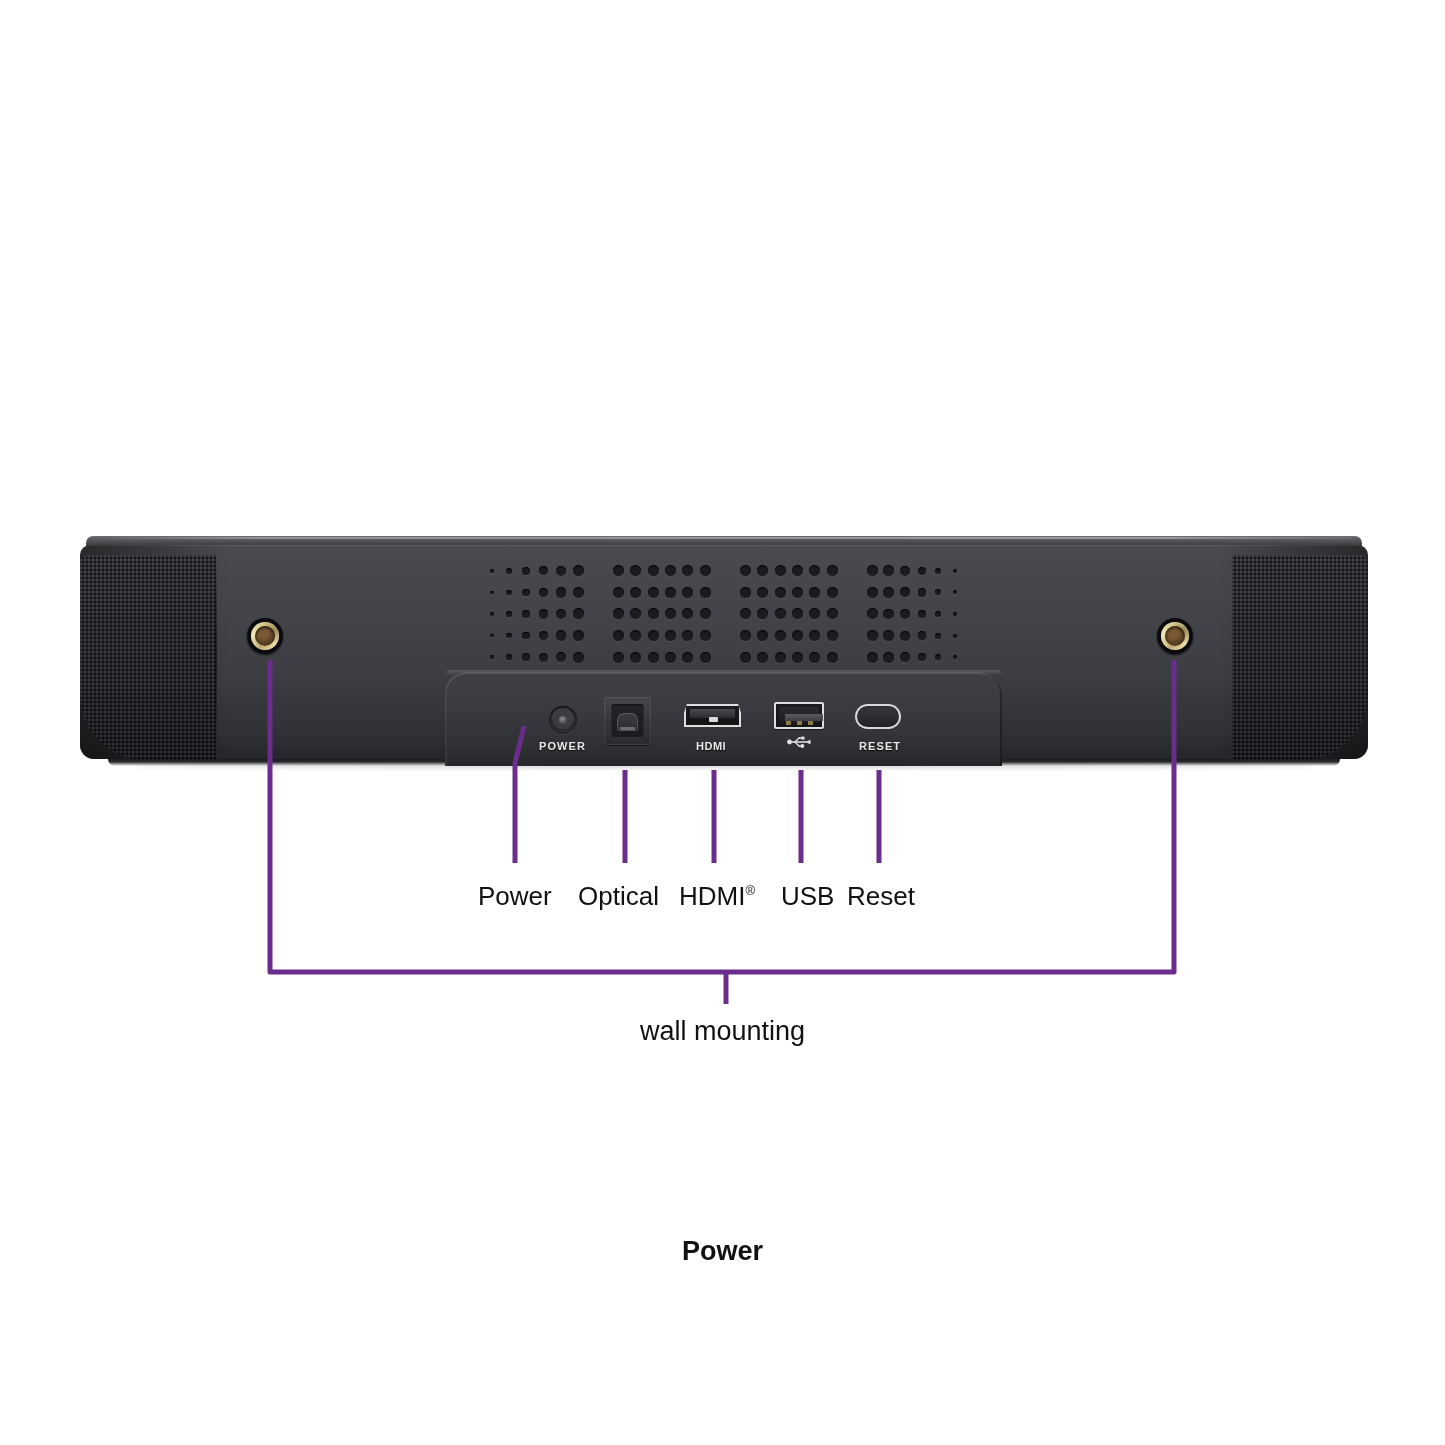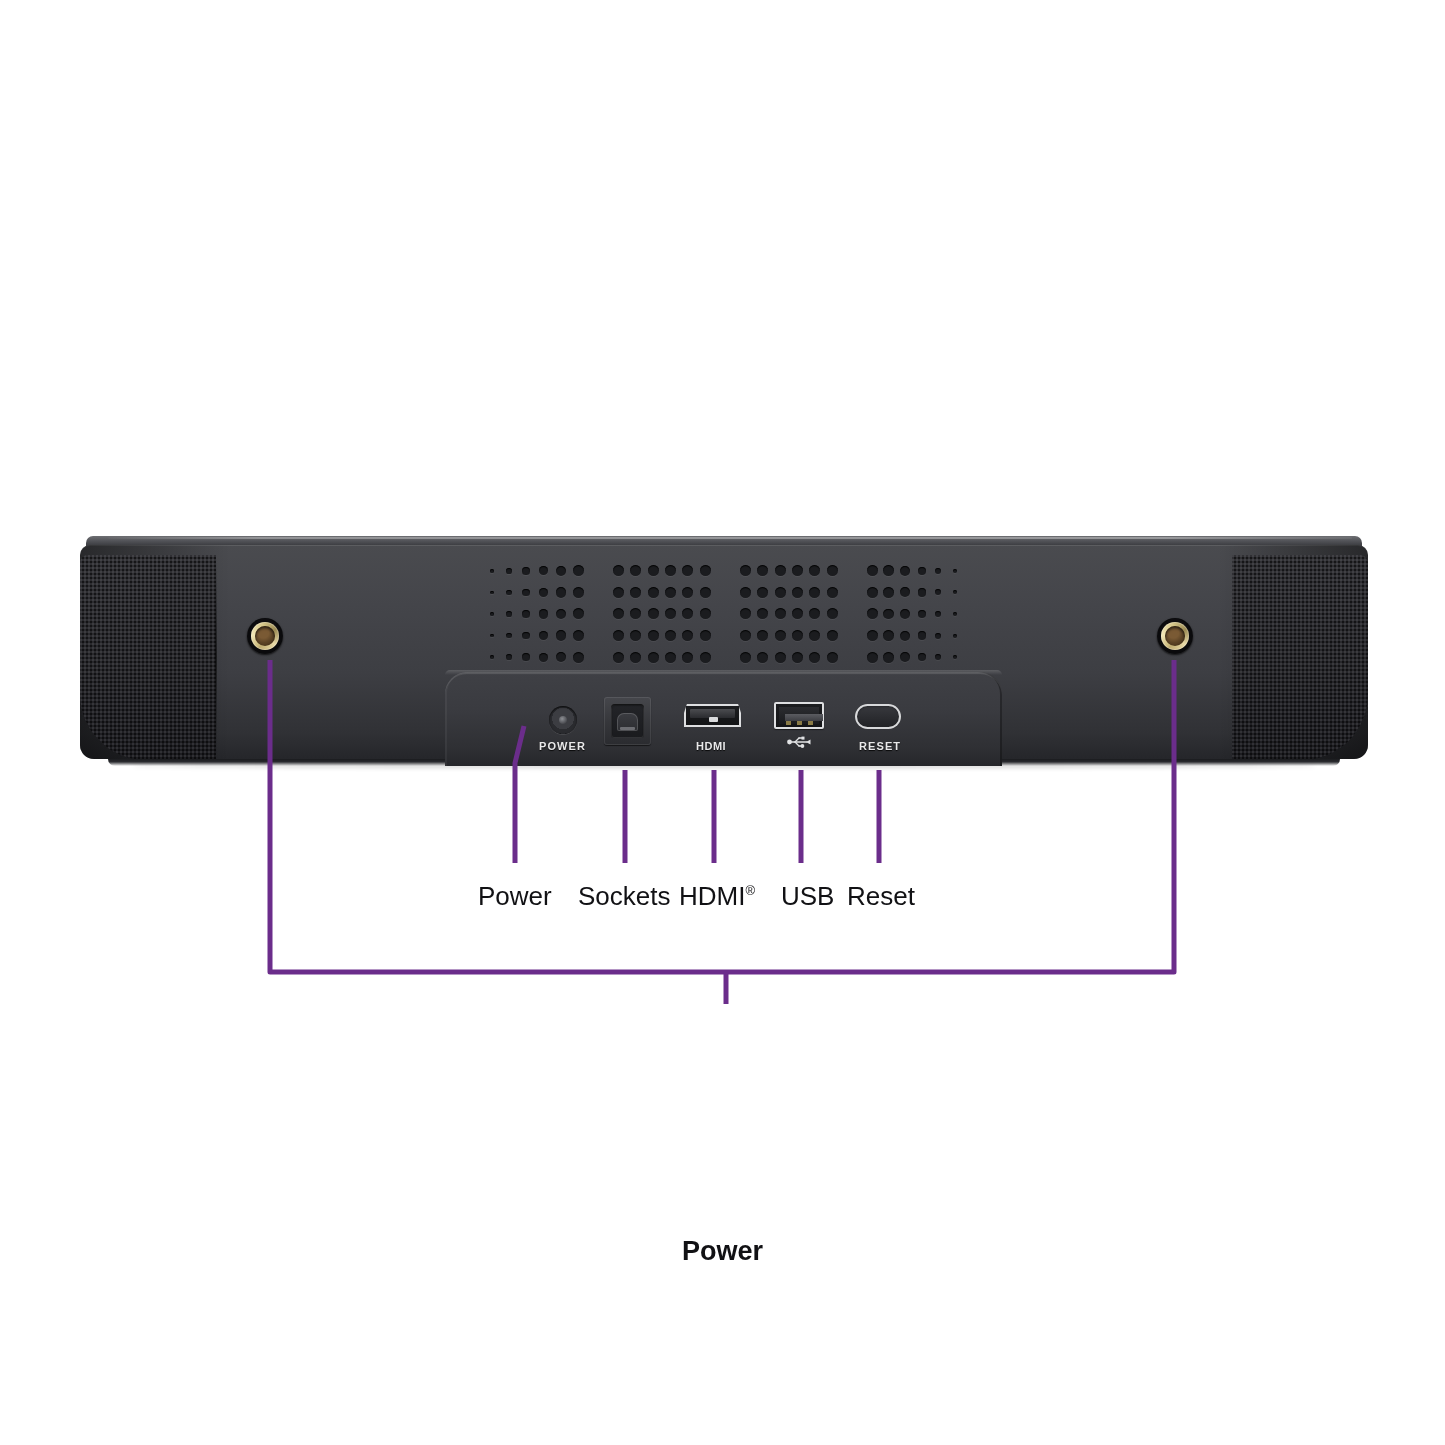--- a/index.html
+++ b/index.html
@@ -372,28 +372,29 @@
         <path d="M 801 770 L 801 863" stroke="#6B2D8B" fill="none" stroke-width="5" stroke-linecap="butt" stroke-linejoin="round"></path>
         <path d="M 879 770 L 879 863" stroke="#6B2D8B" fill="none" stroke-width="5" stroke-linecap="butt" stroke-linejoin="round"></path>
         <path d="M 270 660 L 270 972 L 726 972" stroke="#6B2D8B" fill="none" stroke-width="5" stroke-linecap="butt" stroke-linejoin="round"></path>
         <path d="M 1174 660 L 1174 972 L 726 972" stroke="#6B2D8B" fill="none" stroke-width="5" stroke-linecap="butt" stroke-linejoin="round"></path>
         <path d="M 726 972 L 726 1004" stroke="#6B2D8B" fill="none" stroke-width="5" stroke-linecap="butt" stroke-linejoin="round"></path>
       </g>
   </svg>
 
   <div class="callout" style="left:478px;top:881px;">Power</div>
 
-  <div class="callout" style="left:578px;top:881px;">Sockets</div>
+  <div class="callout" style="left:578px;top:881px;">Optical</div>
 
   <div class="callout" style="left:679px;top:881px;">
     <span>HDMI</span><sup>®</sup>
   </div>
 
   <div class="callout" style="left:781px;top:881px;">USB</div>
 
   <div class="callout" style="left:847px;top:881px;">Reset</div>
 
   <div class="wall-caption">
+    <div>wall mounting</div>
   </div>
 
   <div class="back-caption">Power</div>
 
 </div>
 
 </body></html>

